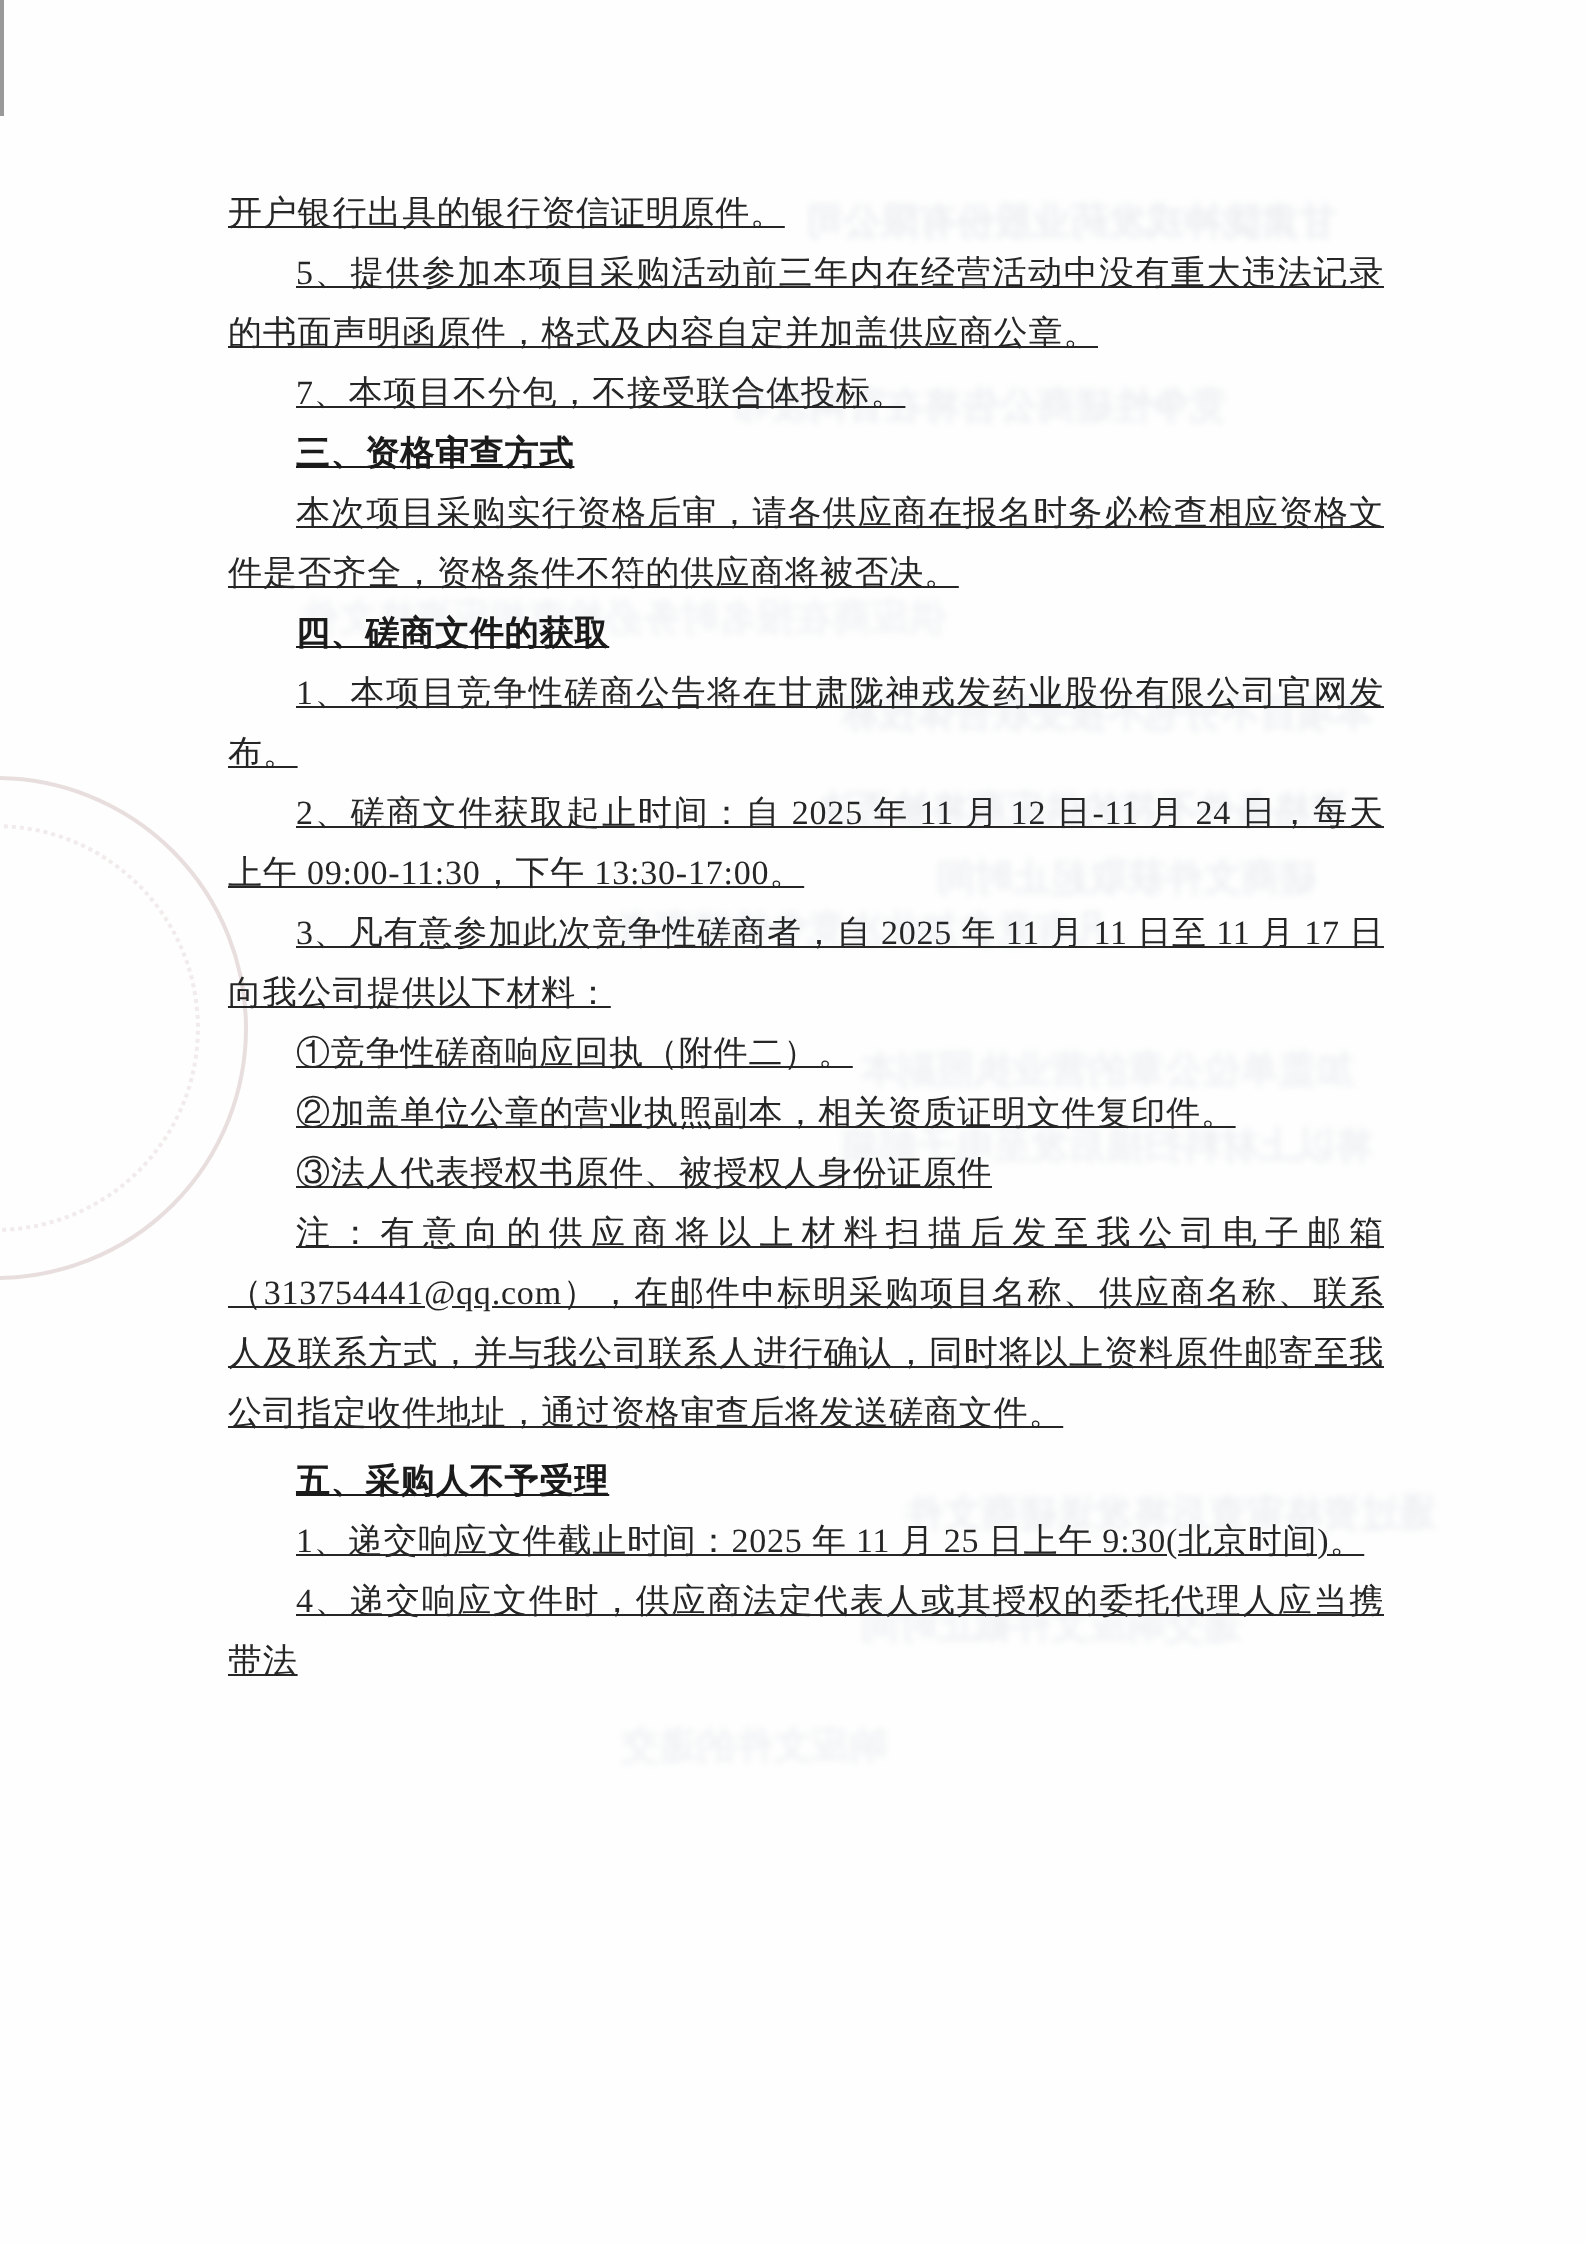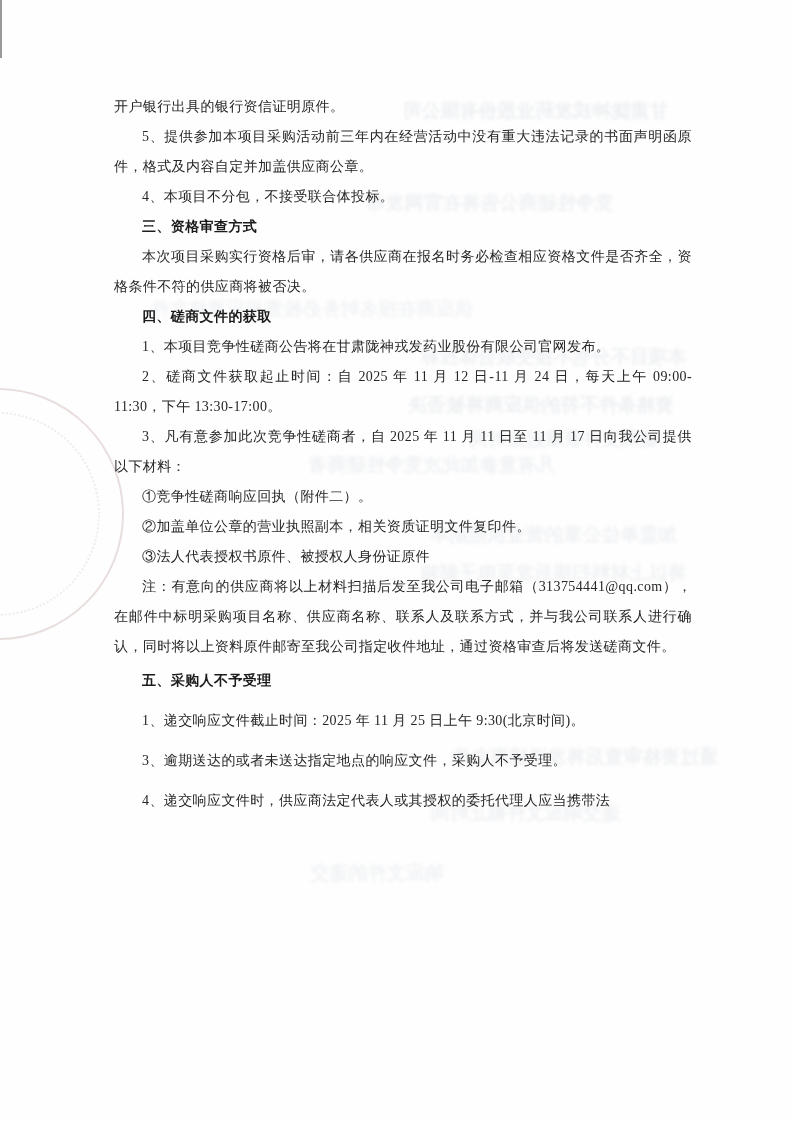--- a/index.html
+++ b/index.html
@@ -13,31 +13,32 @@
     font-family: "Liberation Serif", "DejaVu Serif", serif;
     color: #222222;
   }
   .content {
     position: absolute;
     left: 114px;
     top: 92px;
     width: 578px;
   }
   .para {
-    font-size: 14px;
+    font-size: 17px;
     line-height: 30px;
     text-align: justify;
     text-justify: inter-character;
     text-indent: 2em;
     letter-spacing: 0.4px;
     color: #262626;
+    text-decoration: underline;
   }
   .para.continuation { text-indent: 0; }
   .para.heading { font-weight: bold; color: #1b1b1b; }
-  .para.spaced { margin-top: 10px; }
+  .para.spaced { margin-top: 0; }
   .para.heading.gap { margin-top: 4px; }
 
   
   .ghost {
     position: absolute;
     transform: scaleX(-1);
     filter: blur(1.7px);
     color: #8d99ab;
     opacity: 0.15;
     font-size: 19px;
@@ -93,29 +94,28 @@
       <div class="ghost" style="left: 308px; top: 452px; opacity: 0.12;">凡有意参加此次竞争性磋商者</div>
       <div class="ghost" style="left: 430px; top: 522px; opacity: 0.12;">加盖单位公章的营业执照副本</div>
       <div class="ghost" style="left: 420px; top: 560px; opacity: 0.12;">将以上材料扫描后发至电子邮箱</div>
       <div class="ghost" style="left: 452px; top: 744px; opacity: 0.13;">通过资格审查后将发送磋商文件</div>
       <div class="ghost" style="left: 430px; top: 800px; opacity: 0.12;">递交响应文件截止时间</div>
       <div class="ghost" style="left: 310px; top: 860px; opacity: 0.11;">响应文件的递交</div>
     </div>
   <div class="content">
       <div class="para continuation">开户银行出具的银行资信证明原件。</div>
       <div class="para body">5、提供参加本项目采购活动前三年内在经营活动中没有重大违法记录的书面声明函原件，格式及内容自定并加盖供应商公章。</div>
-      <div class="para body">4、本项目不分包，不接受联合体投标。</div>
+      <div class="para body">7、本项目不分包，不接受联合体投标。</div>
       <div class="para heading">三、资格审查方式</div>
       <div class="para body">本次项目采购实行资格后审，请各供应商在报名时务必检查相应资格文件是否齐全，资格条件不符的供应商将被否决。</div>
       <div class="para heading">四、磋商文件的获取</div>
       <div class="para body">1、本项目竞争性磋商公告将在甘肃陇神戎发药业股份有限公司官网发布。</div>
       <div class="para body">2、磋商文件获取起止时间：自 2025 年 11 月 12 日-11 月 24 日，每天上午 09:00-11:30，下午 13:30-17:00。</div>
       <div class="para body">3、凡有意参加此次竞争性磋商者，自 2025 年 11 月 11 日至 11 月 17 日向我公司提供以下材料：</div>
       <div class="para body">①竞争性磋商响应回执（附件二）。</div>
       <div class="para body">②加盖单位公章的营业执照副本，相关资质证明文件复印件。</div>
       <div class="para body">③法人代表授权书原件、被授权人身份证原件</div>
       <div class="para body">注：有意向的供应商将以上材料扫描后发至我公司电子邮箱（313754441@qq.com），在邮件中标明采购项目名称、供应商名称、联系人及联系方式，并与我公司联系人进行确认，同时将以上资料原件邮寄至我公司指定收件地址，通过资格审查后将发送磋商文件。</div>
       <div class="para heading gap">五、采购人不予受理</div>
       <div class="para spaced">1、递交响应文件截止时间：2025 年 11 月 25 日上午 9:30(北京时间)。</div>
-      <div class="para spaced">3、逾期送达的或者未送达指定地点的响应文件，采购人不予受理。</div>
       <div class="para spaced">4、递交响应文件时，供应商法定代表人或其授权的委托代理人应当携带法</div>
     </div>
 </div>
 
 </body></html>

